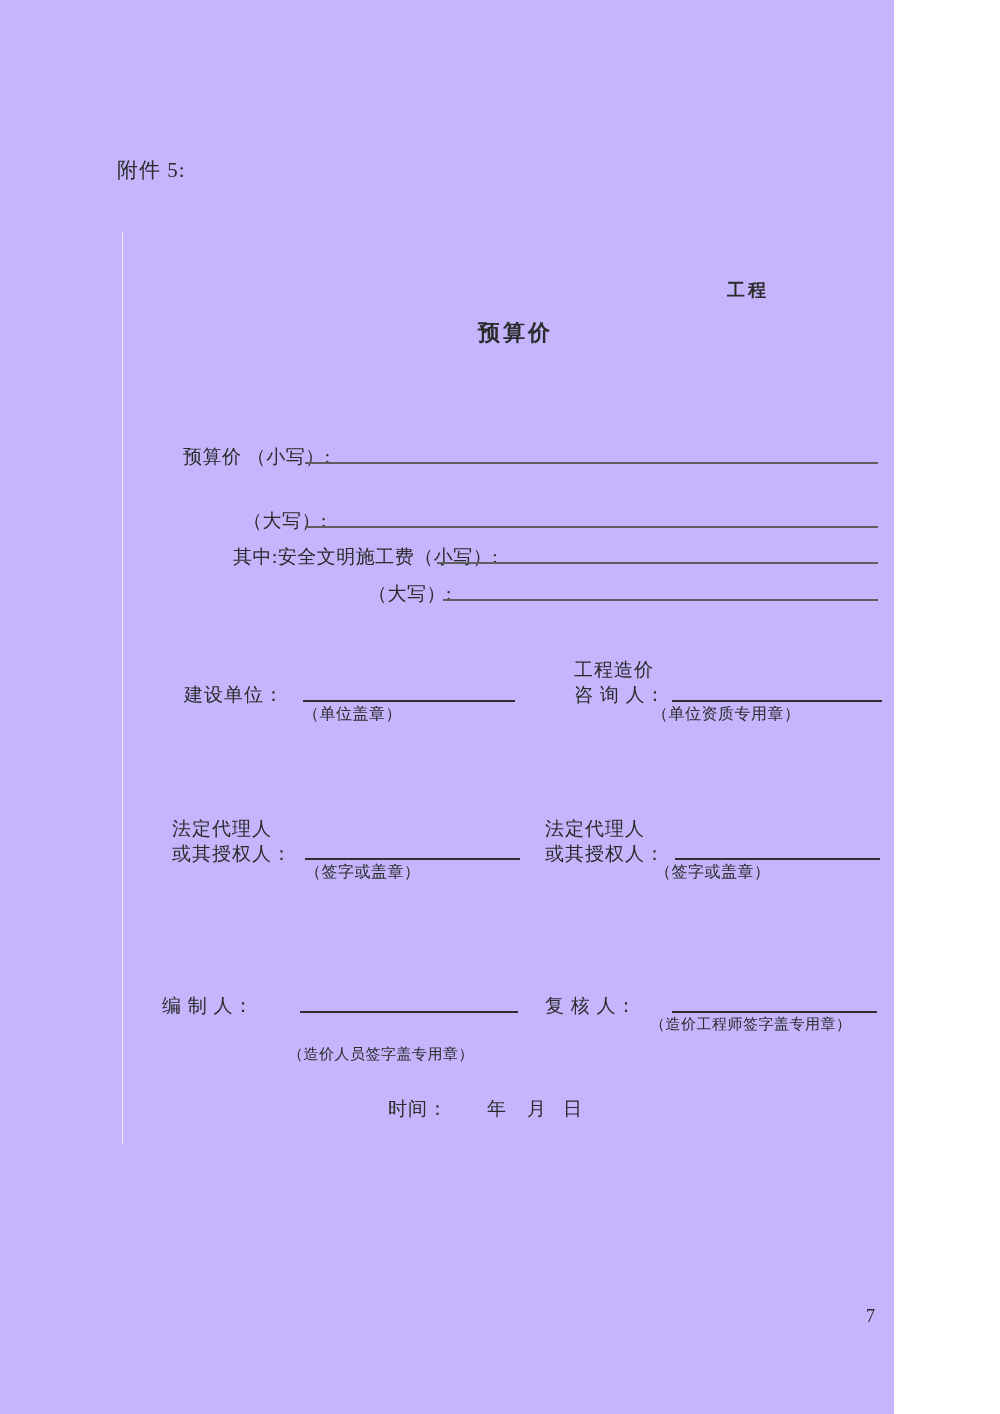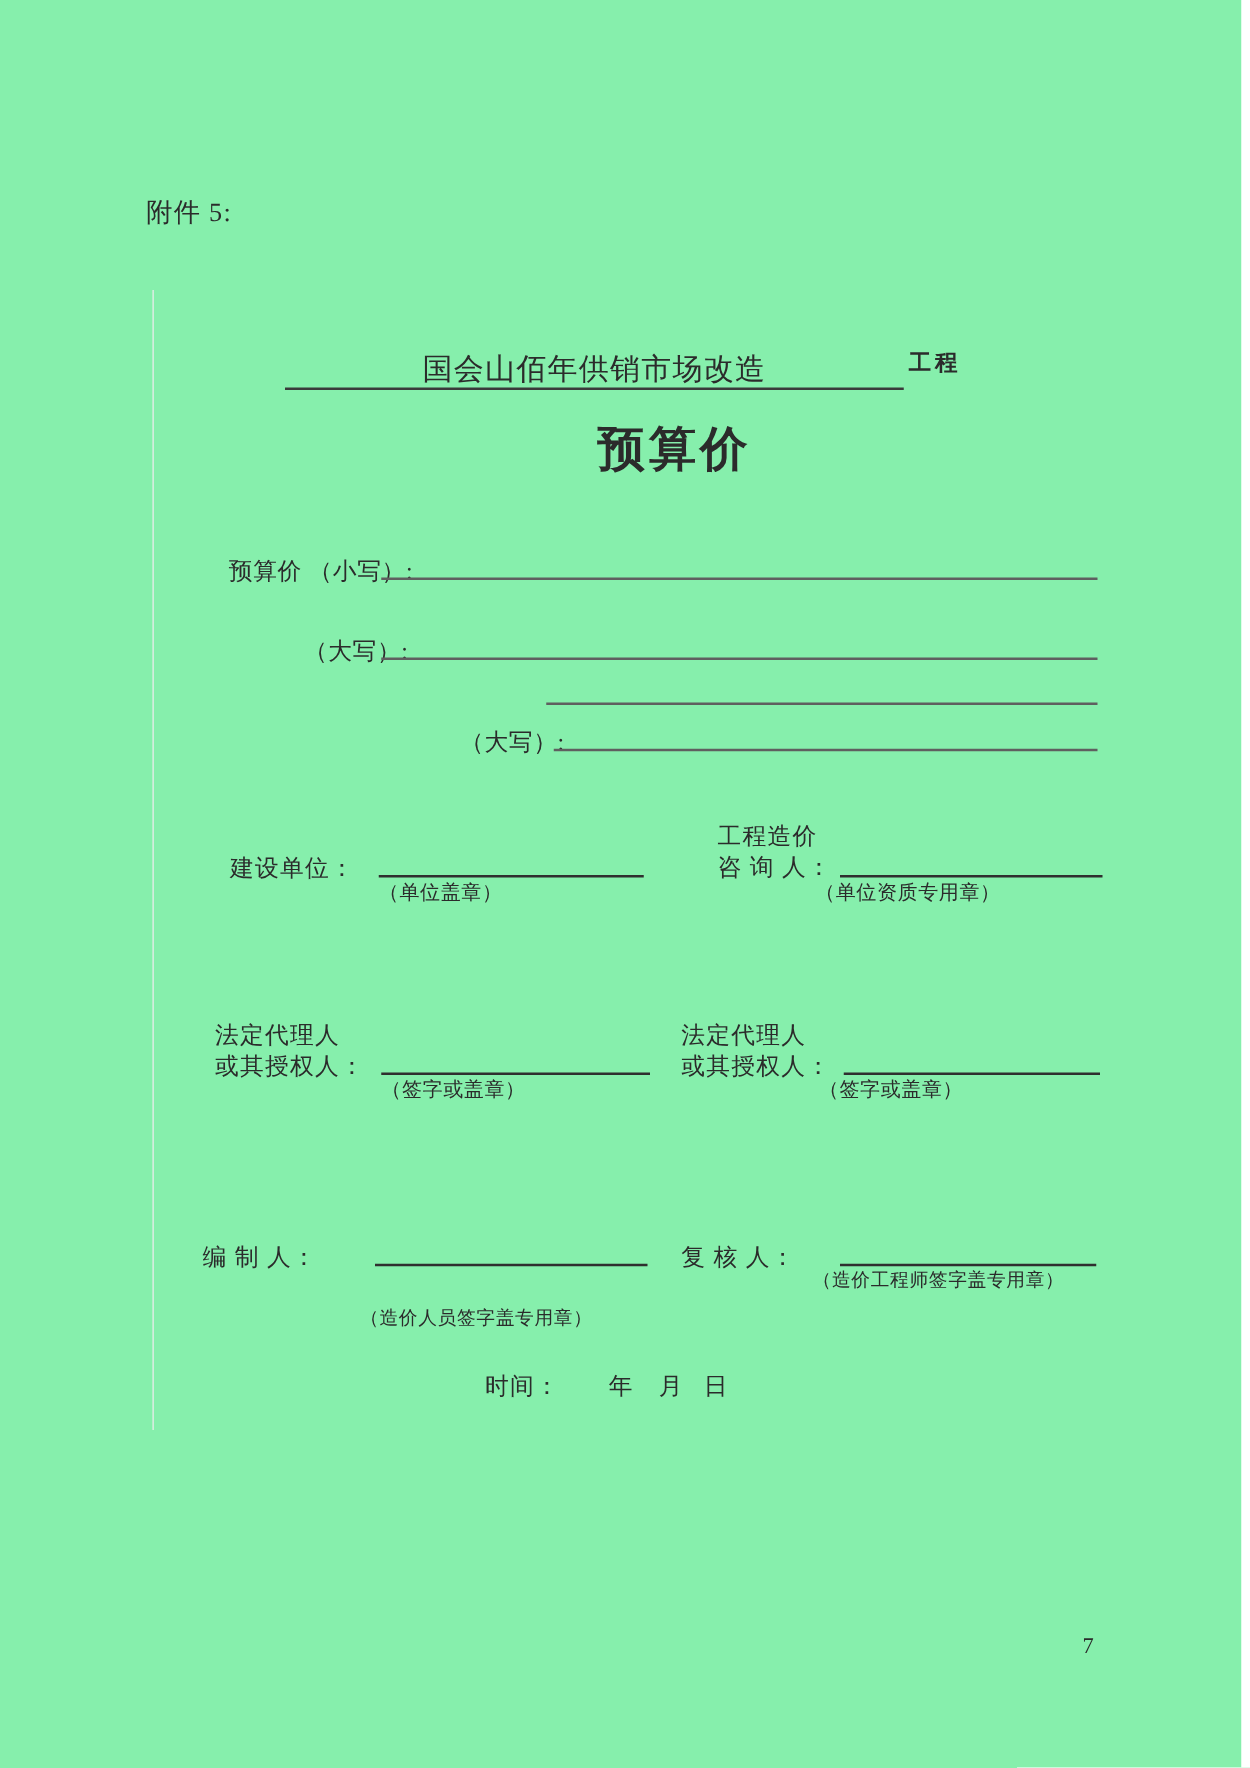--- a/index.html
+++ b/index.html
@@ -2,23 +2,23 @@
 <html><head>
 <meta charset="utf-8">
 <style>
   html, body {
     margin: 0;
     padding: 0;
     background: #ffffff;
   }
   .page {
     position: relative;
-    width: 993px;
+    width: 894px;
     height: 1414px;
-    background: #86efac;
+    background: #c4b5fd;
     font-family: "Liberation Serif", "DejaVu Serif", serif;
     color: #2b2b2b;
     overflow: hidden;
   }
   .abs { position: absolute; }
 
   .attachment-label {
     left: 117px; top: 156px;
     font-size: 21px;
     letter-spacing: 1px;
@@ -39,22 +39,22 @@
     letter-spacing: 1px;
     white-space: nowrap;
   }
   .title-suffix {
     left: 727px; top: 278px;
     font-size: 18px;
     font-weight: bold;
     letter-spacing: 3px;
   }
   .form-subtitle {
-    left: 478px; top: 334px;
-    font-size: 38px;
+    left: 478px; top: 318px;
+    font-size: 22px;
     font-weight: bold;
     letter-spacing: 3px;
   }
 
   .row-label {
     font-size: 19px;
     white-space: nowrap;
     letter-spacing: 0.5px;
   }
   .blank-line {
@@ -91,30 +91,30 @@
 </style>
 </head>
 <body>
 
 <div class="page">
 
   <div class="abs attachment-label">附件 5:</div>
 
   <div class="abs form-border-left"></div>
 
-  <div class="abs title-underlined">国会山佰年供销市场改造</div>
   <div class="abs title-suffix">工程</div>
   <div class="abs form-subtitle">预算价</div>
 
   <div class="abs row-label" style="left:183px; top:444px;">预算价  （小写）:</div>
   <div class="abs blank-line" style="left:305px; top:462px; width:573px;"></div>
 
   <div class="abs row-label" style="left:243px; top:508px;">（大写）:</div>
   <div class="abs blank-line" style="left:305px; top:526px; width:573px;"></div>
 
+  <div class="abs row-label" style="left:233px; top:544px;">其中:安全文明施工费（小写）:</div>
   <div class="abs blank-line" style="left:437px; top:562px; width:441px;"></div>
 
   <div class="abs row-label" style="left:368px; top:581px;">（大写）:</div>
   <div class="abs blank-line" style="left:443px; top:599px; width:435px;"></div>
 
   <div class="abs sig-label" style="left:184px; top:682px;">建设单位：</div>
   <div class="abs sig-line" style="left:303px; top:700px; width:212px;"></div>
   <div class="abs sig-caption" style="left:303px; top:704px; width:212px;">（单位盖章）</div>
 
   <div class="abs sig-label two-line" style="left:574px; top:657px;">

